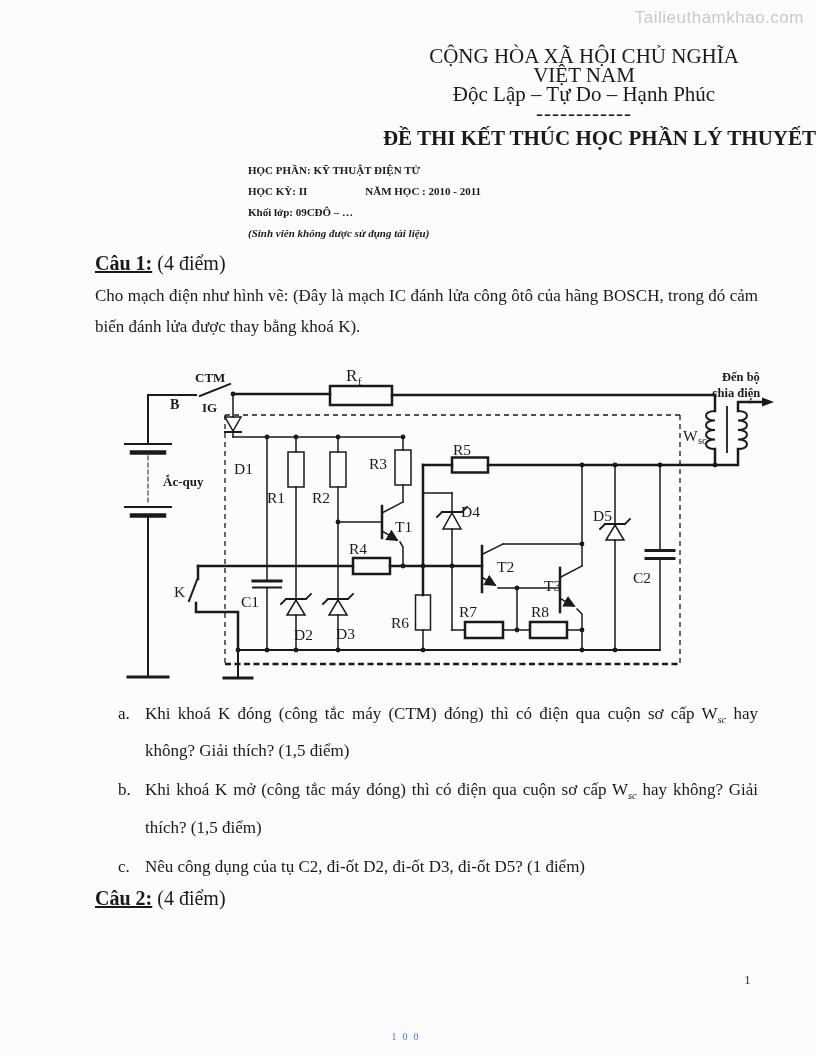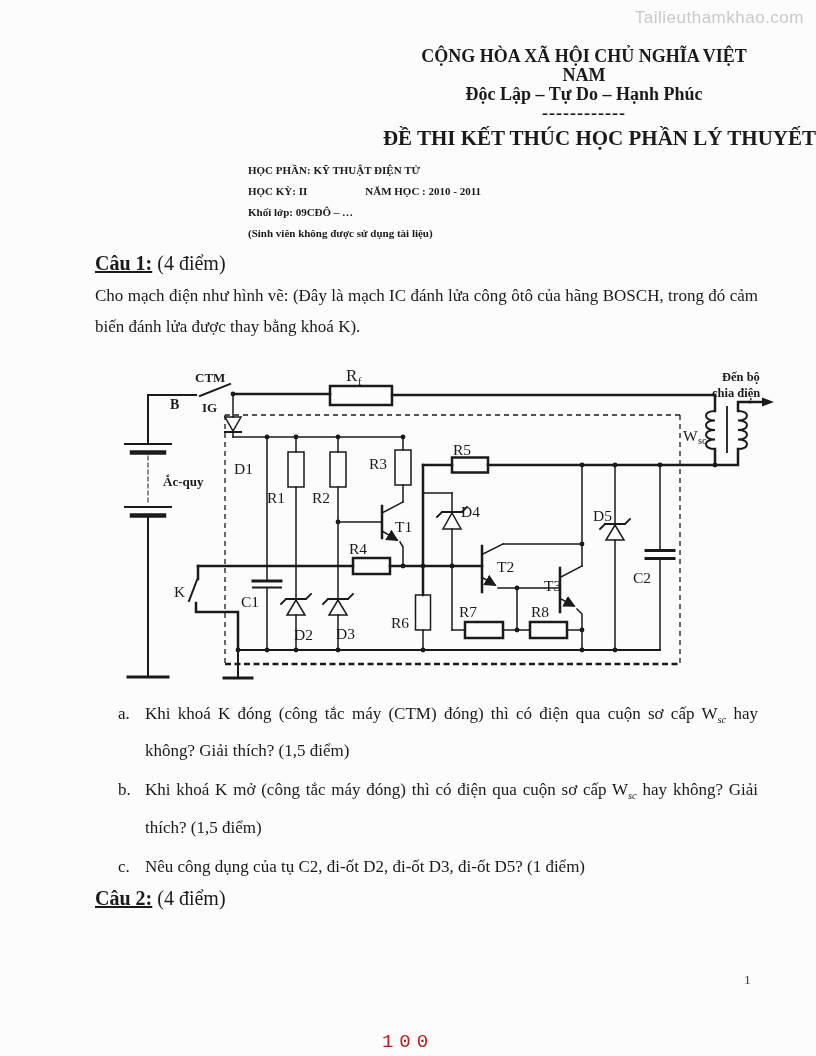--- a/index.html
+++ b/index.html
@@ -9,43 +9,43 @@
     font-family:"Liberation Serif",serif;overflow:hidden;
   }
   .watermark{
     position:absolute;top:8px;right:12px;
     font-family:"Liberation Sans",sans-serif;font-size:17px;
     color:#c9c9c9;letter-spacing:.5px;
   }
   .hdr-left{position:absolute;left:88px;top:47px;width:248px;text-align:center;
     font-size:15.5px;line-height:19px;}
   .hdr-right{position:absolute;left:409px;top:47px;width:350px;text-align:center;
-    font-size:18px;line-height:19px;font-weight:bold;}
+    font-size:21px;line-height:19px;font-weight:normal;}
   .hdr-dashes{letter-spacing:1px;}
   .title-main{position:absolute;left:40px;top:126px;width:776px;text-align:right;
     font-size:21px;font-weight:bold;}
   .title-subs{position:absolute;left:248px;top:160px;font-size:11px;
     font-weight:bold;line-height:21px;white-space:nowrap;}
   .title-subs .gap{display:inline-block;width:58px;}
-  .note-line{}
+  .note-line{font-style:italic;}
   .cau{position:absolute;left:95px;font-size:20px;}
   .cau .lbl{font-weight:bold;text-decoration:underline;}
   .cau1{top:252px;}
   .cau2{top:887px;}
   .intro{position:absolute;left:95px;top:280px;width:663px;
     font-size:17px;line-height:31px;text-align:justify;}
   .questions{position:absolute;left:90px;top:698px;width:668px;font-size:17px;}
   .q-item{position:relative;padding-left:55px;line-height:31px;
     text-align:justify;margin-bottom:8px;}
   .q-marker{position:absolute;left:28px;top:0;}
   sub.wsub{font-size:10.5px;font-style:italic;}
   .circuit{position:absolute;left:0;top:355px;}
   .pagenum{position:absolute;left:744px;top:972px;font-size:13.5px;color:#3d3d3d;}
   .footer-num{position:absolute;left:0;top:1031px;width:816px;text-align:center;
-    font-family:Liberation Mono, monospace;font-size:19px;color:#b91c1c;
+    font-family:Liberation Serif, serif;font-size:10px;color:#3b82f6;
     letter-spacing:6px;}
   svg text{font-family:"Liberation Serif",serif;fill:#1a1a1a;}
   .clabel{font-size:15.5px;}
   .clabel-b{font-size:13px;font-weight:bold;}
   .csub{font-size:10.5px;}
 </style>
 </head>
 <body>
 
 <div class="page">

